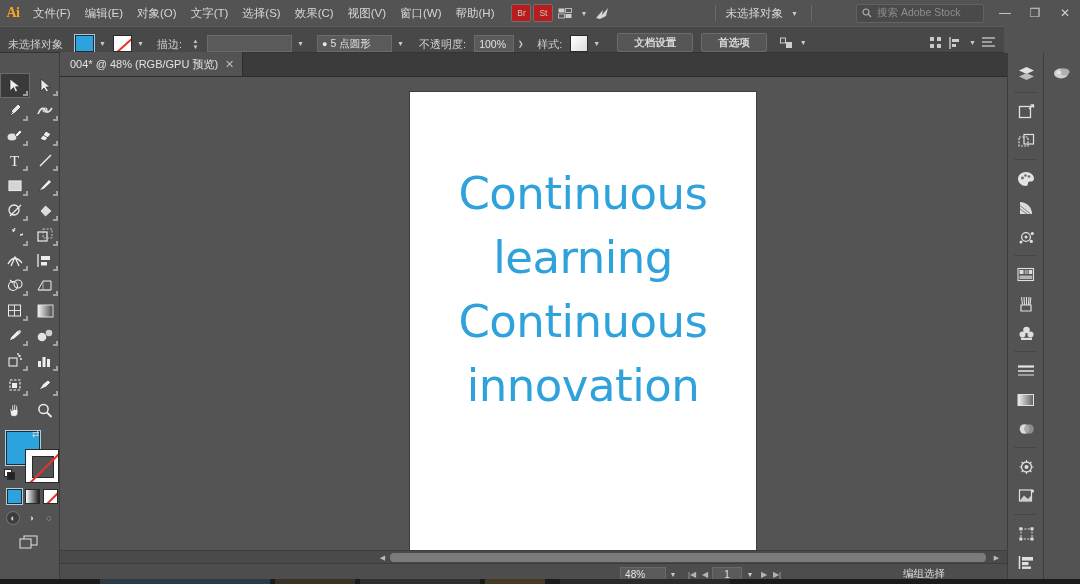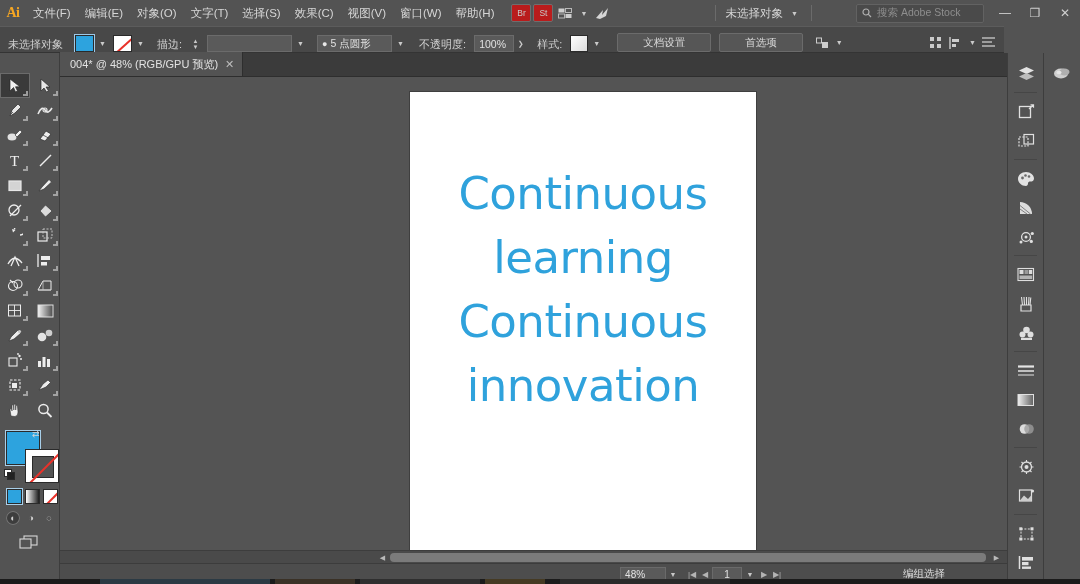--- a/index.html
+++ b/index.html
@@ -86,23 +86,23 @@
   }
   .cb-field {
     height: 17px; background: #5a5a5a; border: 1px solid #6b6b6b;
     display: flex; align-items: center; padding: 0 4px;
     font-size: 10.5px; color: #e0e0e0;
   }
   .cb-field.wide { width: 85px; }
   .cb-field.profile { width: 75px; }
   .cb-field.opacity { width: 40px; }
   .cb-btn {
-    height: 19px; padding: 0 25px; display: flex; align-items: center;
+    height: 19px; padding: 0 16px; display: flex; align-items: center;
     background: #565656; border: 1px solid #6b6b6b; border-radius: 2px;
-    font-size: 10.5px; color: #dadada; white-space: nowrap;
+    font-size: 10.5px; color: #dadada; white-space: nowrap; font-weight: bold;
   }
   .style-sw {
     width: 18px; height: 17px; border: 1px solid #2a2a2a;
     background: linear-gradient(135deg,#ffffff 0%, #dcdcdc 100%);
   }
   .cb-icon {
     width: 19px; height: 19px; display: flex; align-items: center; justify-content: center;
     color: #cdcdcd; font-size: 11px;
   }
 

